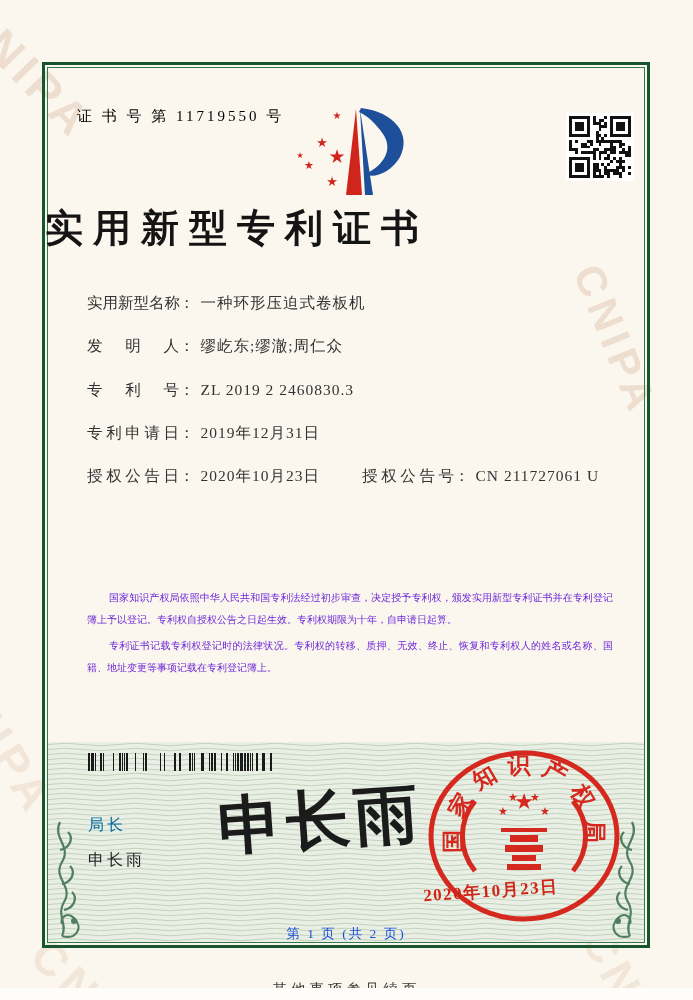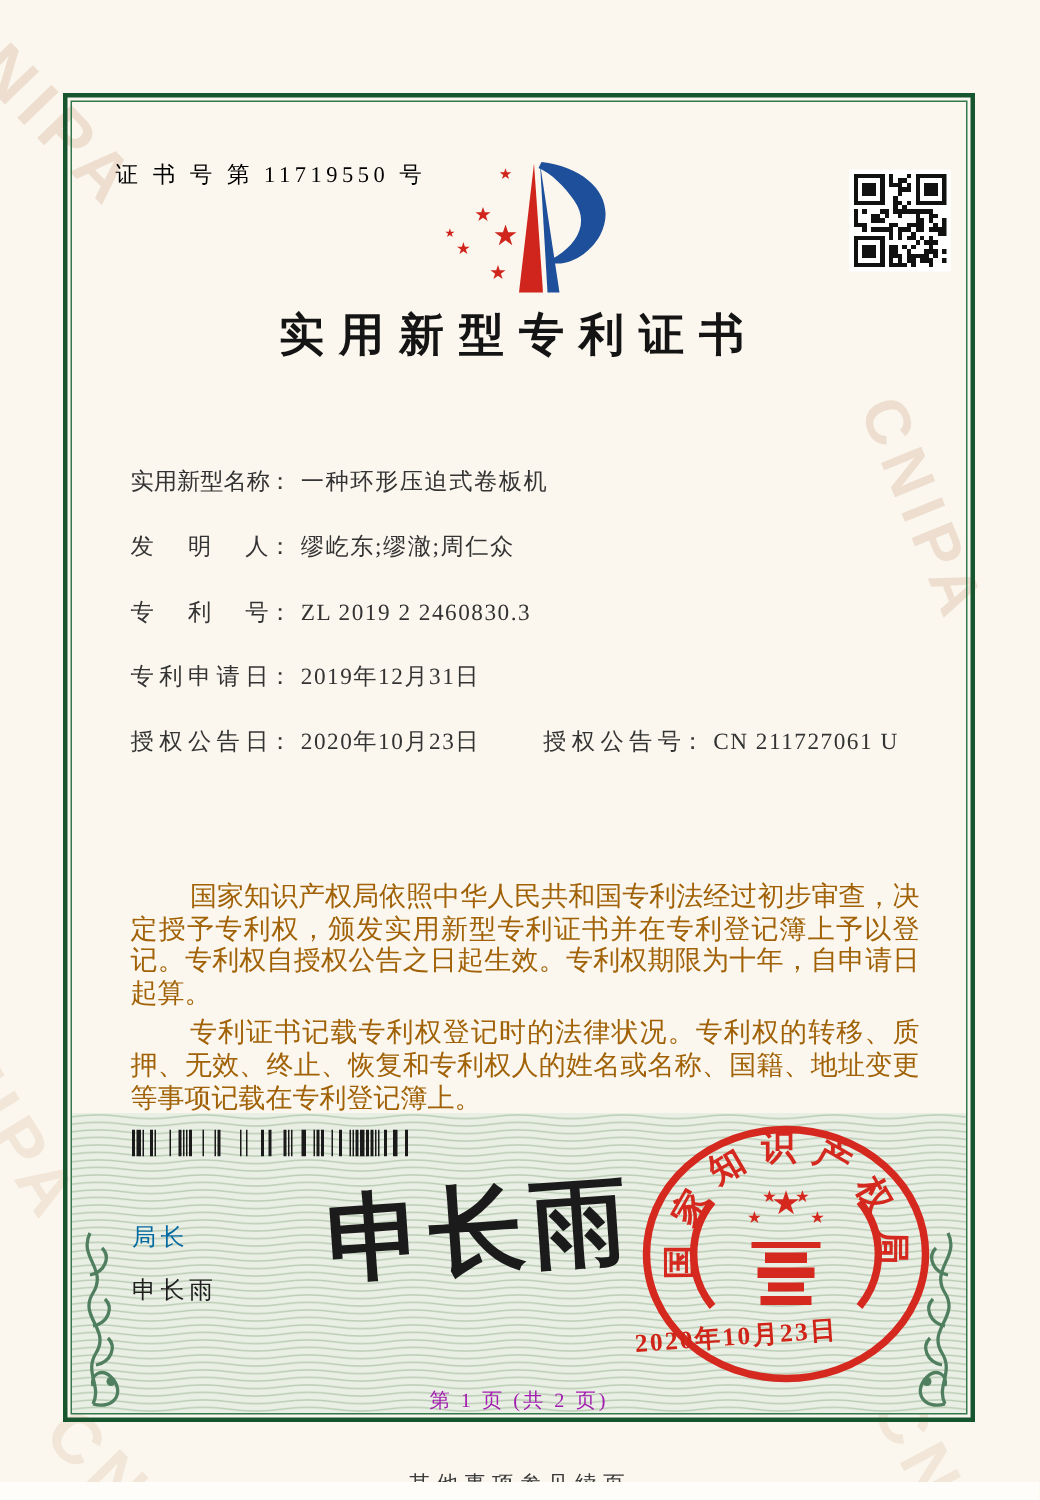--- a/index.html
+++ b/index.html
@@ -17,32 +17,32 @@
   }
   .frame{
     position:absolute;left:42px;top:62px;width:602px;height:880px;
     border:3px solid #17552e;z-index:1;background:transparent;
   }
   .frame-inner{position:absolute;inset:2px;border:1px solid #34794d;pointer-events:none;}
   .cert-no{position:absolute;left:32px;top:42px;font-size:15px;letter-spacing:3px;color:#000000;}
   .logo{position:absolute;left:225px;top:36px;width:150px;height:100px;}
   .qr{position:absolute;left:521px;top:48px;width:68px;height:68px;background:#fff;padding:3px;box-sizing:border-box;}
   .doc-title{
-    position:absolute;left:0;right:0;top:138px;text-align:center;
-    font-size:30px;font-weight:bold;letter-spacing:10px;color:#141414;
+    position:absolute;left:0;right:0;top:138px;text-align:left;
+    font-size:38px;font-weight:bold;letter-spacing:10px;color:#141414;
   }
   .rows{position:absolute;left:42px;right:30px;top:228px;font-size:15.5px;color:#333;}
   .row{position:relative;height:16px;margin-bottom:27.3px;white-space:nowrap;}
-  .flabel{display:inline-block;width:92px;text-align:justify;text-align-last:justify;margin-top:18px;-moz-text-align-last:justify;}
+  .flabel{display:inline-block;width:92px;text-align:justify;text-align-last:justify;-moz-text-align-last:justify;}
   .colon{display:inline-block;}
   .fvalue{margin-left:6px;letter-spacing:1px;}
   .grant-pair{position:absolute;left:275px;top:0;}
   .paras{
     position:absolute;left:42px;right:34px;top:522px;
-    font-size:18px;line-height:21.6px;text-align:justify;color:#a16207;
+    font-size:10px;line-height:21.6px;text-align:justify;color:#6d28d9;
   }
   .paras p{margin:0 0 5px 0;text-indent:2.2em;}
   .band{
     position:absolute;left:3px;right:3px;bottom:3px;height:200px;
     background:#e9efe4;overflow:hidden;
   }
   .band svg.waves{position:absolute;inset:0;width:100%;height:100%;}
   .ornament{position:absolute;bottom:2px;width:50px;height:120px;}
   .ornament.left{left:2px;}
   .ornament.right{right:2px;transform:scaleX(-1);}
@@ -53,21 +53,21 @@
     position:absolute;left:150px;top:712px;width:250px;text-align:center;
     font-size:64px;color:#1b1b1b;font-family:cursive;
     transform:rotate(-4deg);font-weight:bold;letter-spacing:4px;
   }
   .seal{position:absolute;left:372px;top:684px;width:215px;height:175px;}
   .seal-date{
     position:absolute;left:378px;top:812px;width:210px;
     font-size:17px;font-weight:bold;color:#cf2417;letter-spacing:1.5px;
     transform:rotate(-4deg);white-space:nowrap;
   }
-  .page-no{position:absolute;left:0;right:0;top:860px;text-align:center;font-size:13.5px;letter-spacing:2px;color:#a21caf;}
+  .page-no{position:absolute;left:0;right:0;top:860px;text-align:center;font-size:13.5px;letter-spacing:2px;color:#1d4ed8;}
   .footer-note{
     position:absolute;left:0;right:0;top:952px;text-align:center;
     font-size:14.5px;letter-spacing:4px;color:#3a3a3a;z-index:1;margin-top:28px;
   }
   .bottom-strip{position:absolute;left:0;right:0;bottom:0;height:12px;background:#fefdfa;z-index:2;}
   .content-layer{position:absolute;inset:0;z-index:2;}
 </style>
 </head>
 <body>
 

